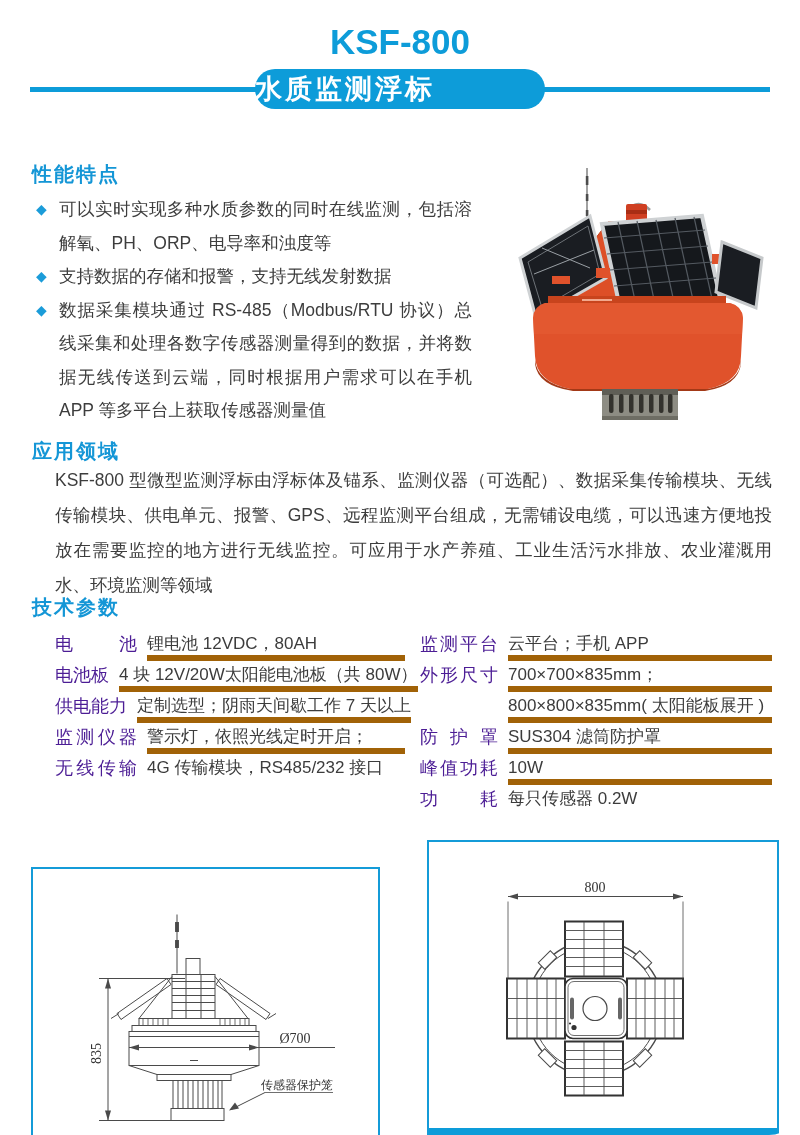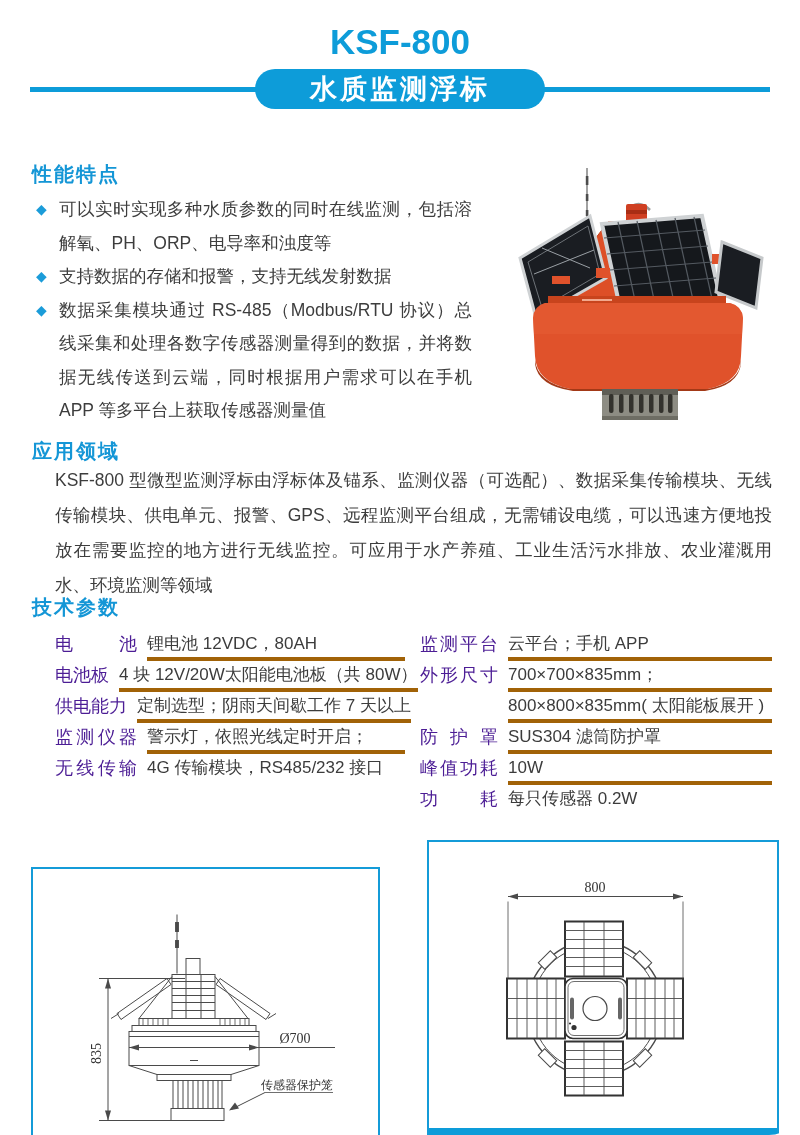--- a/index.html
+++ b/index.html
@@ -9,21 +9,21 @@
   }
   
   .title {
     position:absolute; top:22px; left:0; width:100%;
     text-align:center; font-size:35px; font-weight:bold; color:#0d9cd9;
   }
   .banner-line { position:absolute; top:87px; left:30px; width:740px; height:5px; background:#0d9cd9; }
   .banner-pill {
     position:absolute; top:69px; left:255px; width:290px; height:40px;
     background:#0d9cd9; border-radius:21px; color:#ffffff;
-    font-size:27px; font-weight:bold; text-align:center; line-height:40px; letter-spacing:3px;
+    font-size:27px; font-weight:bold; line-height:40px; letter-spacing:3px;
   }
   
   .sec-heading {
     position:absolute; left:32px; font-size:20px; font-weight:bold; color:#1496d6; letter-spacing:2px;
   }
   .h-features { top:161px; }
   .h-application { top:438px; }
   .h-specs { top:594px; }
   
   .features-list { position:absolute; top:193px; left:36px; width:436px; }
@@ -44,21 +44,21 @@
   .spec-col.left  { left:55px;  width:350px; }
   .spec-col.right { left:420px; width:352px; }
   .spec-row { display:flex; height:31px; }
   .spec-label {
     width:82px; margin-right:10px; color:#4c1d95; font-size:18px; line-height:29px;
     text-align:justify; text-align-last:justify; white-space:nowrap;
   }
   .spec-col.right .spec-label { width:78px; }
   .spec-value {
     flex:1; color:#3c3c3c; font-size:17px; line-height:28px; white-space:nowrap;
-    border-bottom:4px solid #a16207;
+    border-bottom:6px solid #a16207;
   }
   .spec-row.no-line .spec-value { border-bottom:none; }
   
   .photo { position:absolute; top:158px; left:490px; width:302px; height:266px; }
   
   .draw-box {
     position:absolute; top:840px; height:346px; background:#ffffff;
     border:2px solid #149bd8; box-sizing:border-box;
   }
   .draw-box.side { left:31px;  width:349px;margin-top:27px; }

